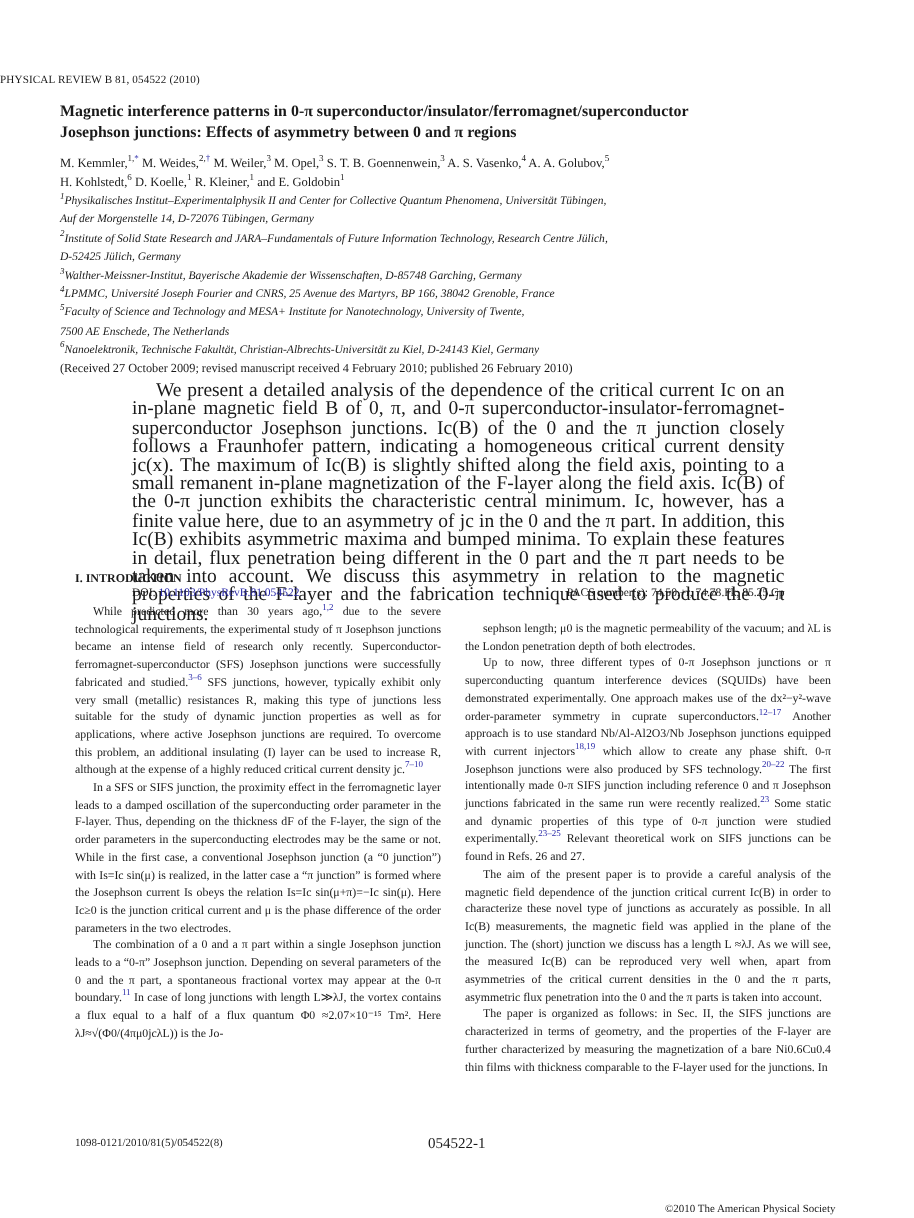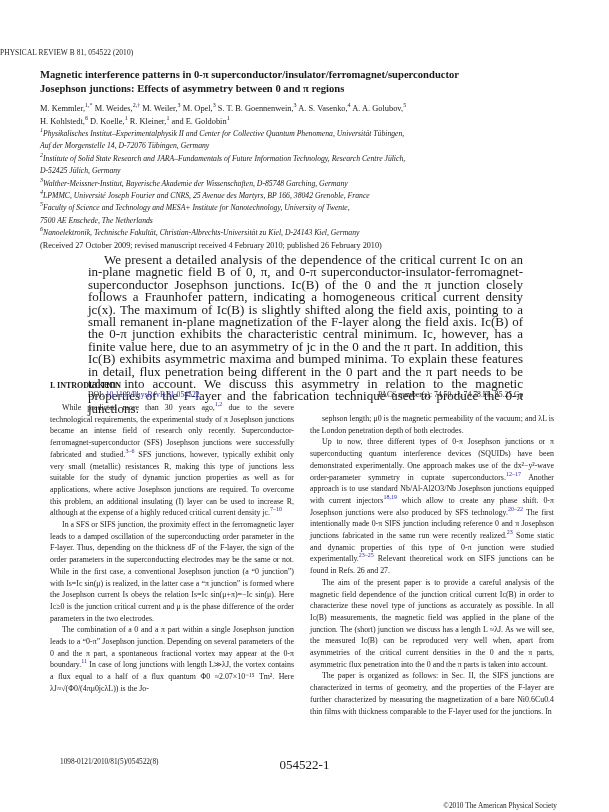--- a/index.html
+++ b/index.html
@@ -15,22 +15,22 @@
   .affil { font-style: italic; font-size: 7.7px; line-height: 12.4px; }
   #received { font-size: 8.2px; line-height: 12px; }
   #abstract { top: 254px; left: 88px; width: 435px; font-size: 13px; line-height: 12.4px; text-align: justify; text-indent: 16px; }
   #doi-line { top: 362px; left: 88px; width: 435px; font-size: 7.7px; margin-top: 28px; }
   #doi-line .pacs { position: absolute; right: 0; top: 0; }
   .col { font-size: 7.9px; line-height: 11.7px; text-align: justify; width: 244px; }
   .col p { margin: 0; text-indent: 12px; }
   #col-left { top: 402px; left: 50px; }
   #col-right { top: 365px; left: 310px; margin-top: 48px; }
   #section-heading { top: 381px; left: 50px; width: 244px; font-size: 8px; font-weight: bold; }
-  #footer-left { top: 757px; left: 60px; font-size: 7.3px; text-align: center; }
-  #footer-mid { top: 757px; left: 0; width: 609px; text-align: center; font-size: 13px; }
+  #footer-left { top: 757px; left: 50px; font-size: 7.3px; text-align: center; }
+  #footer-mid { top: 757px; left: 0; width: 609px; text-align: center; font-size: 10px; }
   #footer-right { top: 757px; right: 52px; font-size: 7.3px; margin-top: 44px; }
 </style>
 </head>
 <body>
 
 <div id="journal-header" class="abs center">PHYSICAL REVIEW B 81, 054522 (2010)</div>
 
 <div id="title" class="abs center">
   <div>Magnetic interference patterns in 0-π superconductor/insulator/ferromagnet/superconductor</div>
   <div>Josephson junctions: Effects of asymmetry between 0 and π regions</div>

